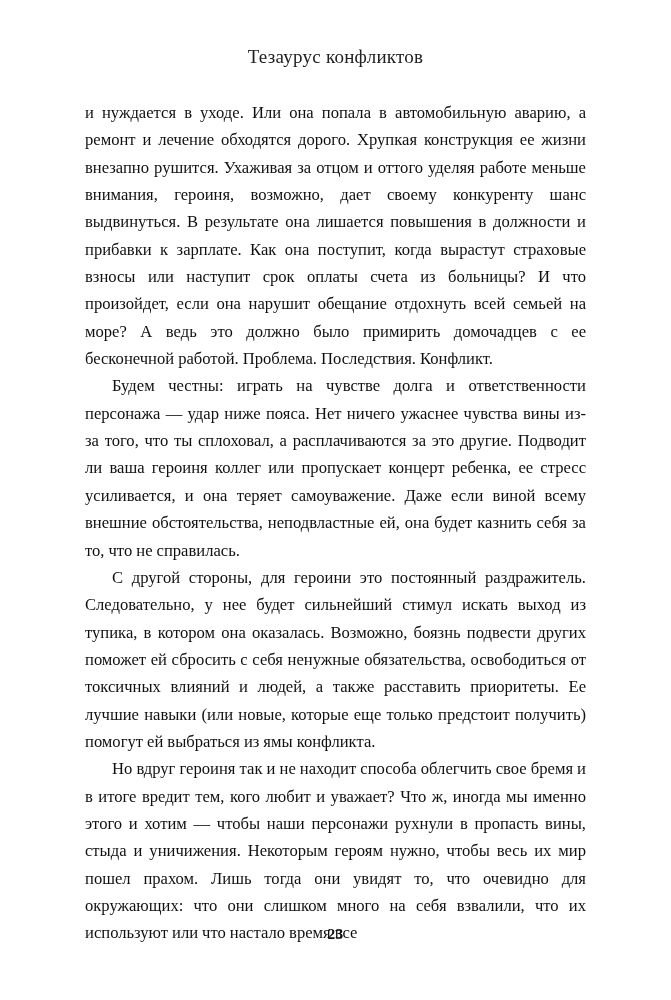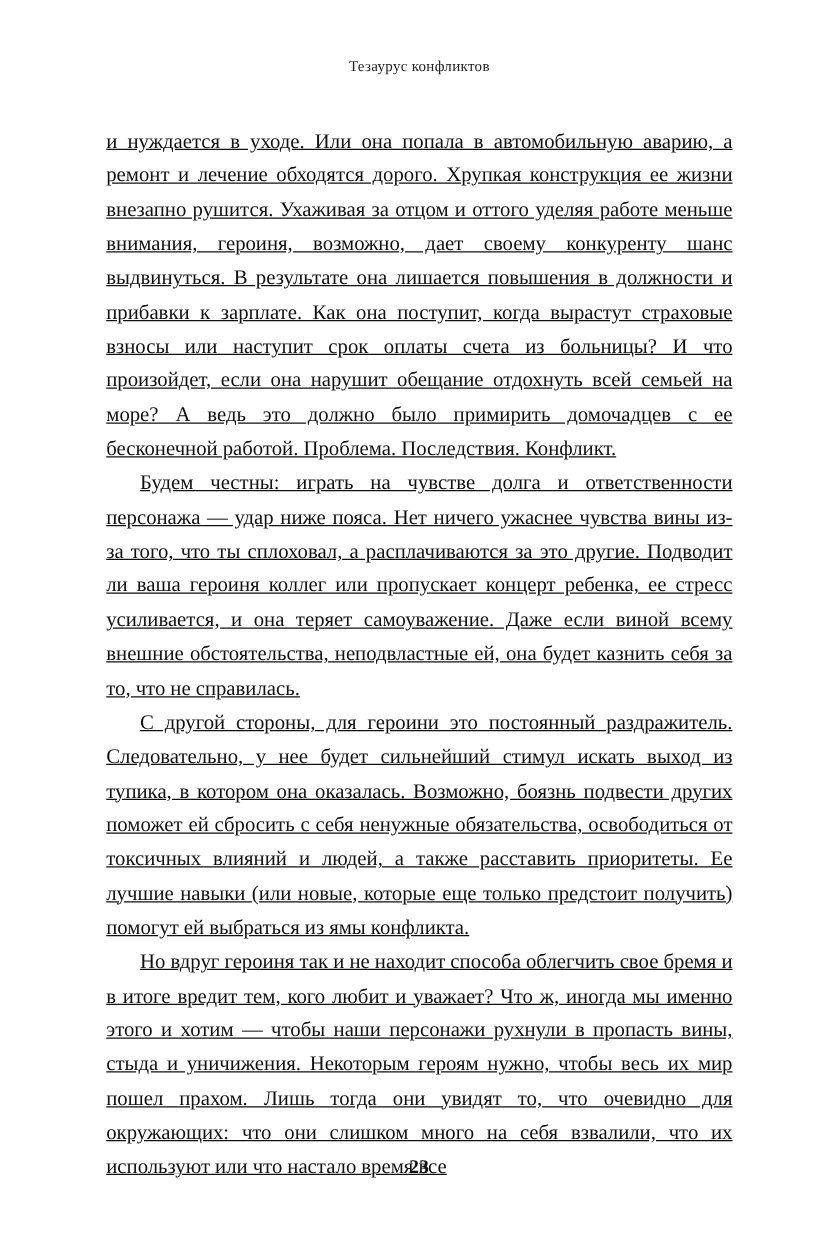--- a/index.html
+++ b/index.html
@@ -20,42 +20,41 @@
     height: 1000px;
     background: #ffffff;
     box-sizing: border-box;
   }
   .running-head {
     position: absolute;
     top: 46px;
     left: 0;
     width: 671px;
     text-align: center;
-    font-size: 12px;
+    font-size: 19px;
     letter-spacing: 0.25px;
     color: #222222;
     font-family: "Liberation Serif", "DejaVu Serif", serif;
   }
   .text-block {
     position: absolute;
     top: 99px;
     left: 85px;
     width: 501px;
   }
   p.para {
     margin: 0;
     text-align: justify;
     text-justify: inter-word;
     font-size: 16.6px;
     line-height: 27.35px;
     color: #101010;
     hyphens: manual;
     -webkit-hyphens: manual;
     word-spacing: -0.1px;
-    text-decoration: underline;
   }
   p.para.indent {
     text-indent: 27px;
   }
   .folio {
     position: absolute;
     top: 925px;
     left: 0;
     width: 671px;
     text-align: center;

